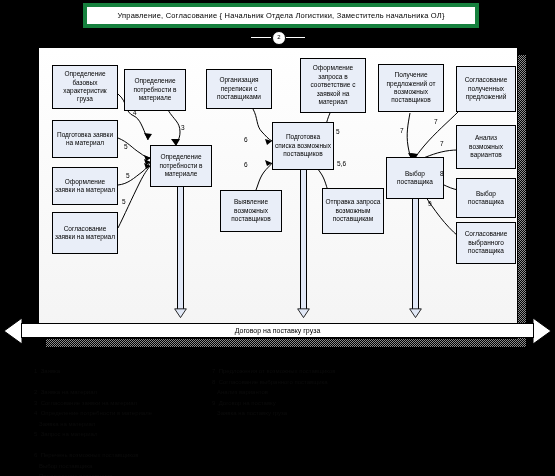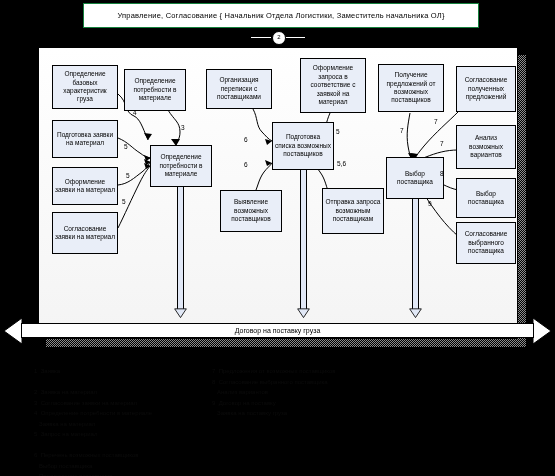--- a/index.html
+++ b/index.html
@@ -4,21 +4,21 @@
 <style>
   html,body{margin:0;padding:0;background:#000;}
   body{width:555px;height:476px;overflow:hidden;
        font-family:"Liberation Sans","DejaVu Sans",sans-serif;}
 
   
   #canvas{position:relative;width:555px;height:476px;background:#000;}
 
   
   #title-bar{position:absolute;left:83px;top:3px;width:396px;height:25px;
-             background:#fff;border:1px solid #15803d;box-sizing:border-box;
+             background:#fff;border:4px solid #15803d;box-sizing:border-box;
              display:flex;align-items:center;justify-content:center;}
   #title-bar .txt{font-size:7.5px;color:#000;letter-spacing:.2px;white-space:nowrap;}
 
   
   #title-connector{position:absolute;left:268px;top:31px;width:20px;height:13px;}
   #title-connector .oval{position:absolute;left:4px;top:0;width:12px;height:12px;
         border:1px solid #000;border-radius:50%;background:#fff;
         font-size:6px;line-height:11px;text-align:center;color:#000;}
   .conn-wing{position:absolute;top:5px;height:3px;background:#fff;border:1px solid #000;
              box-sizing:border-box;}

